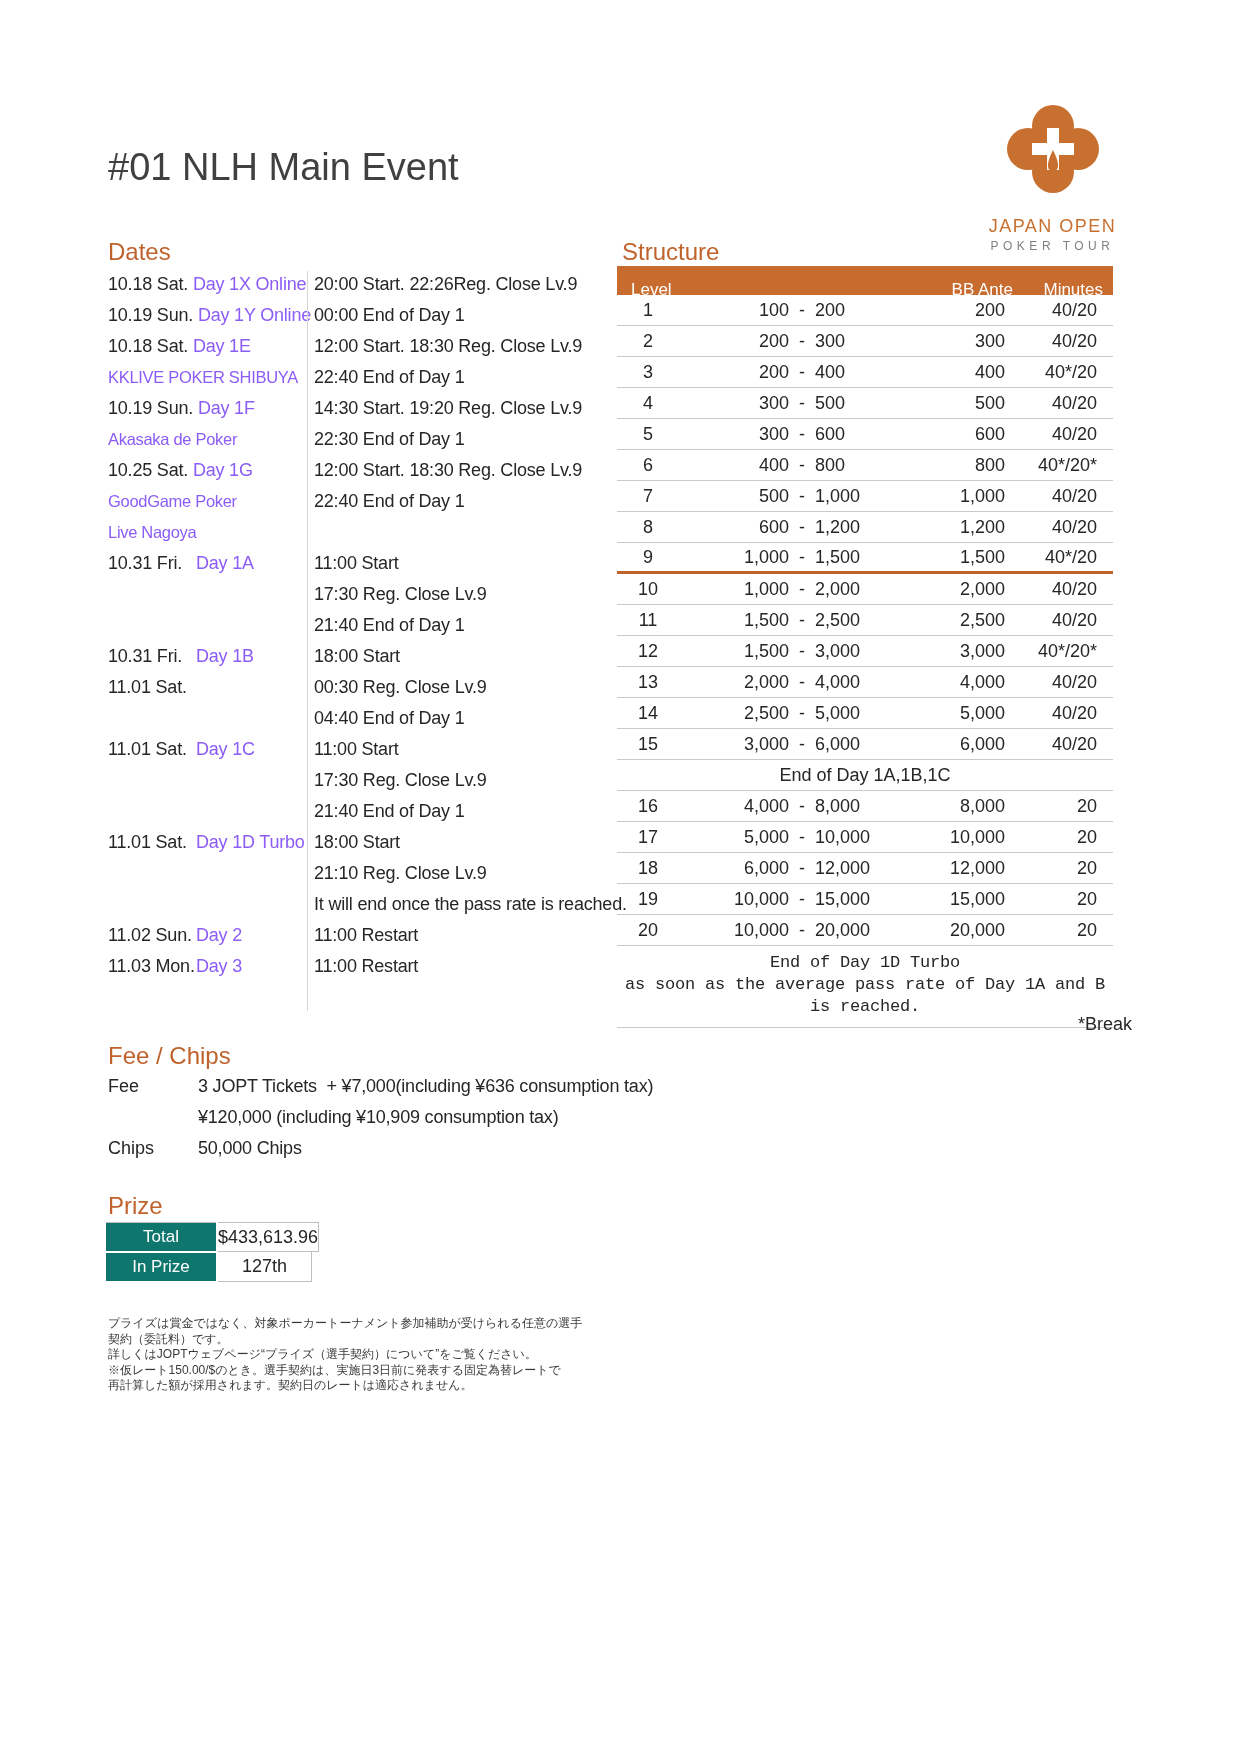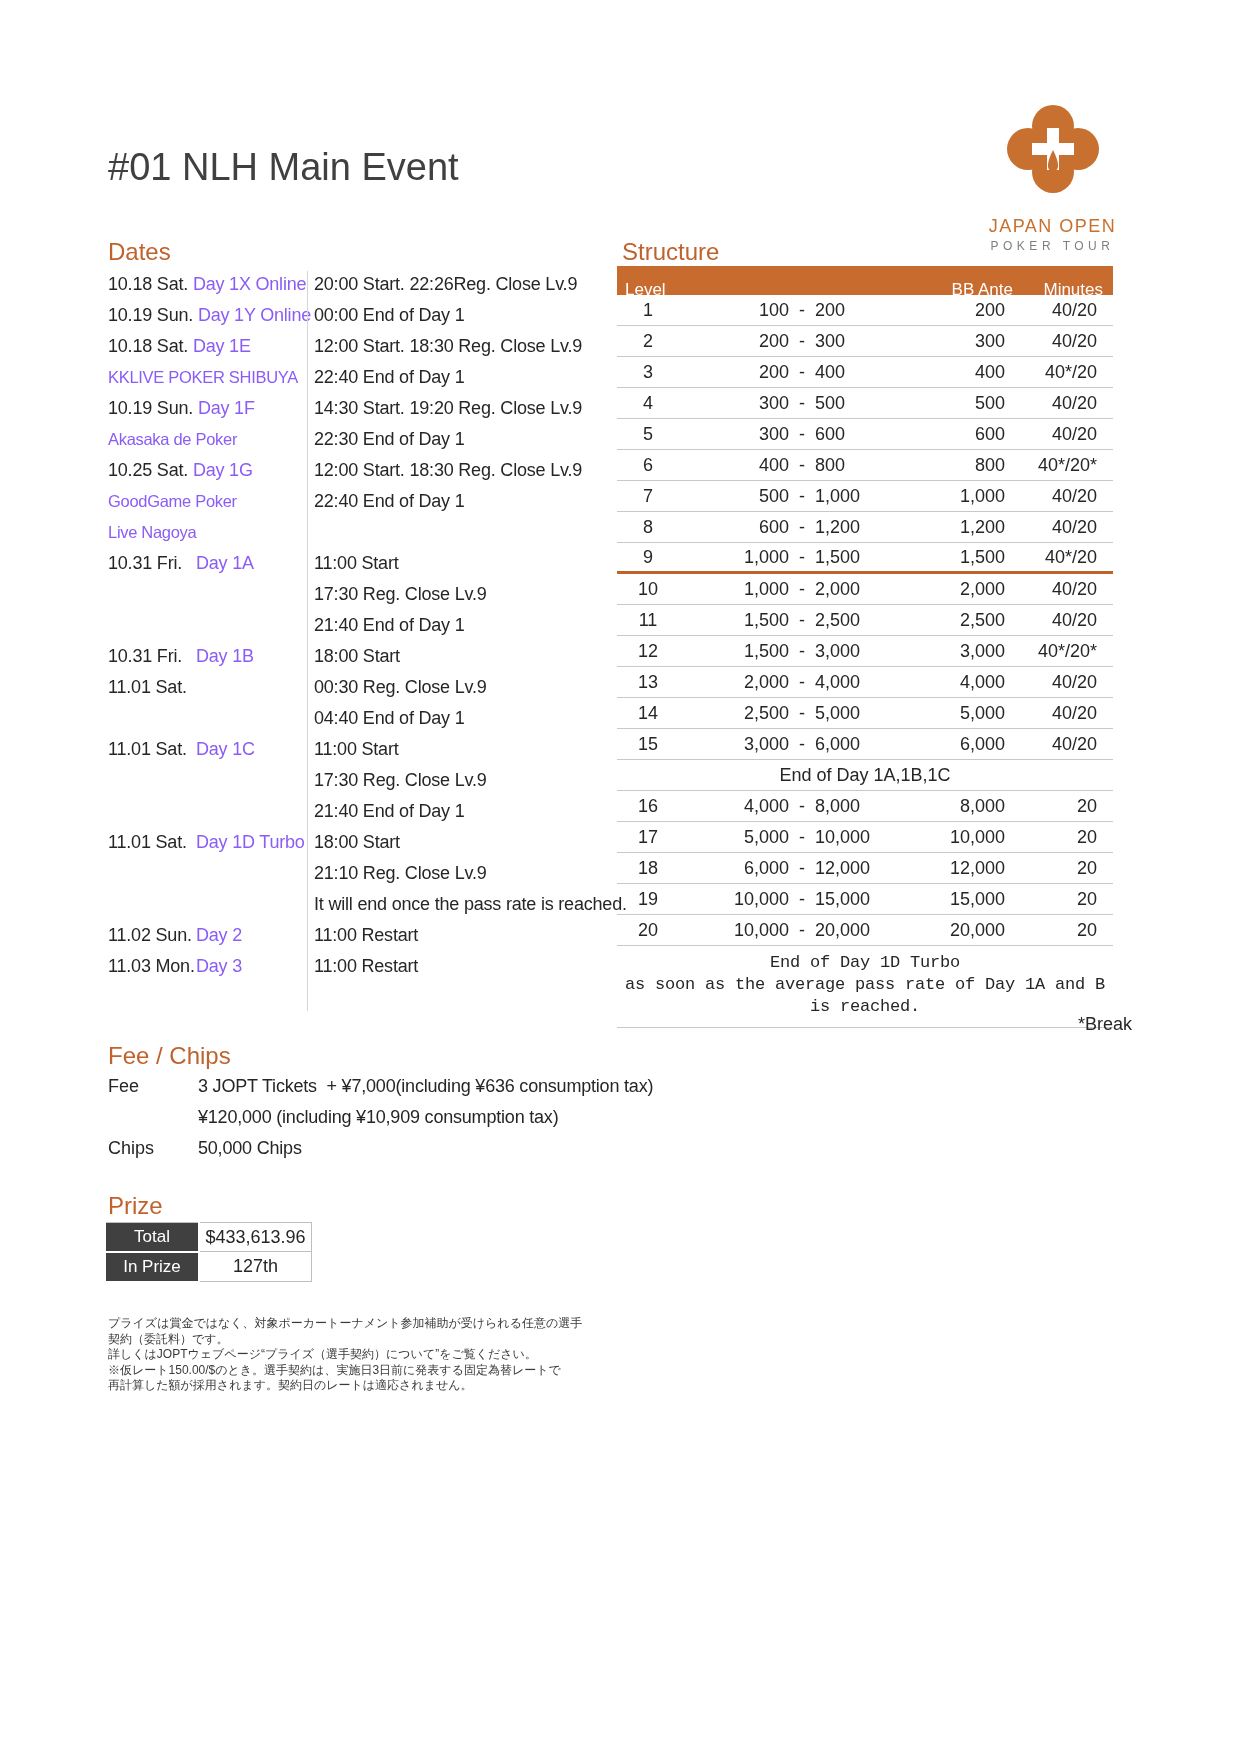--- a/index.html
+++ b/index.html
@@ -33,21 +33,21 @@
   .date-right { padding-left:8px; letter-spacing:-0.2px; }
   .detail.link { color:#2E75B6; text-decoration:underline; cursor:pointer; }
   .dates-divider { position:absolute; left:307px; top:271px; width:1px; height:740px; background:#D6D6D6; }
 
   
   .structure-table { position:absolute; left:617px; top:266px; width:496px; }
   .st-header {
     height:29px; background:#C76B2F; color:#fff;
     display:grid; grid-template-columns:62px 240px 94px 100px; align-items:center; font-size:17px;
   }
-  .h-level { padding-left:8px; }
+  .h-level { padding-left:14px; }
   .h-blinds { text-align:center;margin-top:28px; }
   .h-ante { text-align:right; }
   .h-minutes { text-align:right; padding-right:10px; }
   .st-row {
     height:31px; display:grid; grid-template-columns:62px 240px 94px 100px;
     align-items:center; font-size:18px; border-bottom:1px solid #C9C9C9;
   }
   .st-row.thick { border-bottom:3px solid #C0622C; }
   .c-level { text-align:center; }
   .c-blinds { display:grid; grid-template-columns:110px 26px 1fr; }
@@ -64,21 +64,21 @@
   
   .fee-rows { position:absolute; left:108px; top:1071px; width:520px; }
   .fee-row { height:31px; display:flex; align-items:center; font-size:18px; white-space:nowrap; }
   .fee-label { width:90px; flex:none; }
   .fee-value { letter-spacing:-0.2px; }
 
   
   .prize-table { position:absolute; left:106px; top:1222px; width:206px; }
   .prize-row { display:flex; height:30px; }
   .prize-label {
-    width:92px; flex:none; background:#404040; color:#fff; text-align:center;
+    width:110px; flex:none; background:#0f766e; color:#fff; text-align:center;
     font-size:17px; height:28px; line-height:28px; margin-top:1px;
   }
   .prize-value {
     width:118px; margin-left:2px; text-align:center; font-size:18px; line-height:29px;
     border-bottom:1px solid #BFBFBF; border-right:1px solid #BFBFBF;
   }
   .prize-row:first-child .prize-value { border-top:1px solid #BFBFBF; }
   .prize-row:first-child .prize-label { border-top:1px solid #BFBFBF; height:29px; margin-top:0; }
 
   

